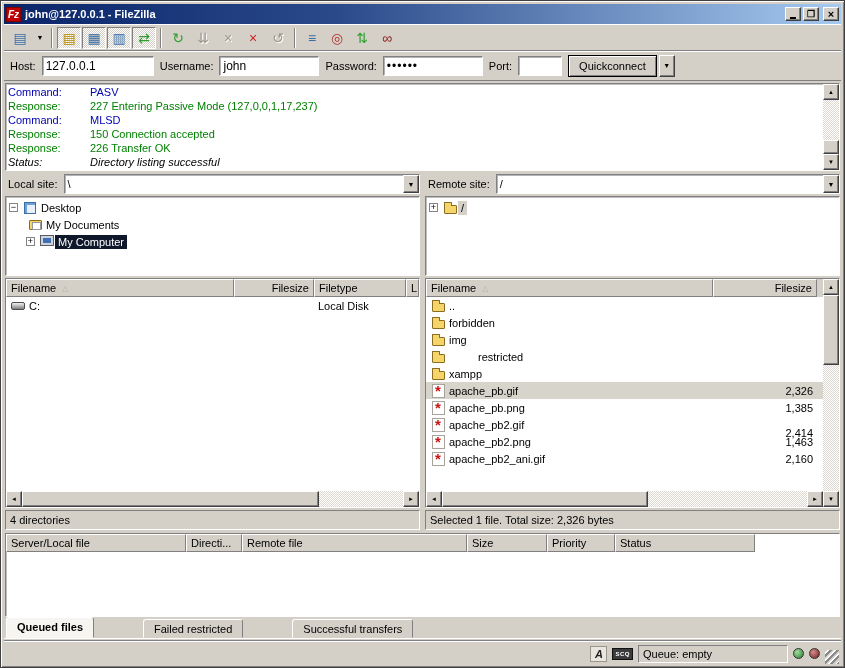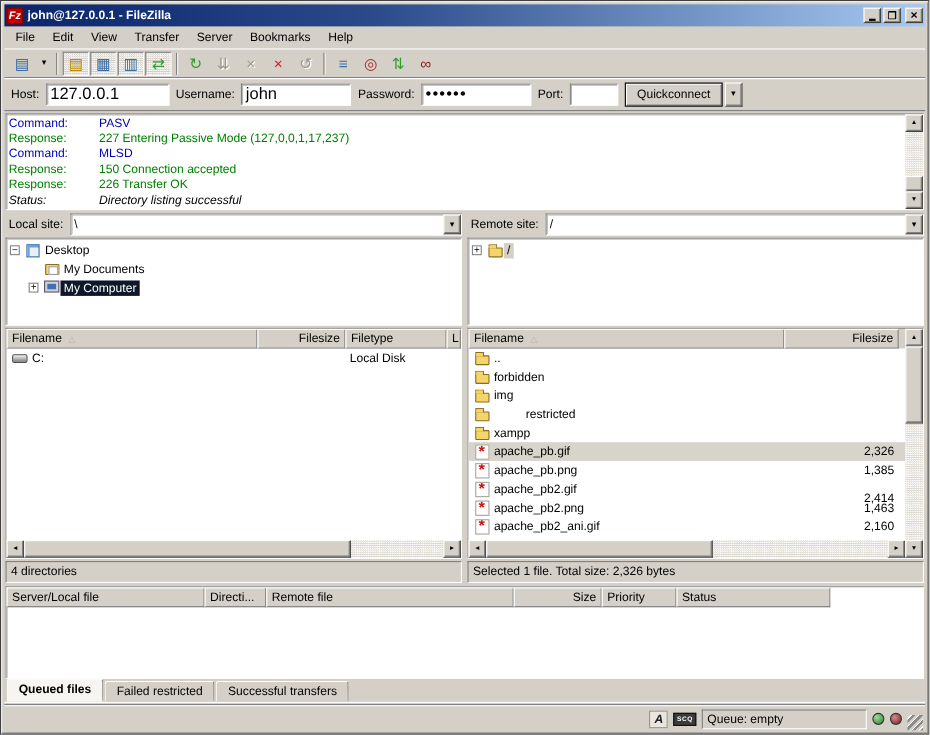--- a/index.html
+++ b/index.html
@@ -58,21 +58,21 @@
   .tb-sep { width:2px; height:20px; margin:0 3px; border-left:1px solid #808080; border-right:1px solid #fff; }
 
   
   .quickbar {
     height:30px; flex:0 0 30px; display:flex; align-items:center; gap:6px; padding:0 6px;
     border-bottom:1px solid #808080; box-shadow: 0 1px 0 #fff inset;
   }
   .qc-input {
     height:20px; border:1px solid; border-color:#808080 #fff #fff #808080;
     box-shadow: inset 1px 1px 0 #40404066; background:#fff; padding:1px 3px;
-    font-family:"Liberation Sans",sans-serif; font-size:15px; outline:none;
+    font-family:"Liberation Sans",sans-serif; font-size:12px; outline:none;
   }
   .qc-host { width:112px; } .qc-user { width:100px; } .qc-pass { width:100px; letter-spacing:1px; } .qc-port { width:44px; }
   .qc-btn-group { display:flex; }
   .qc-button {
     height:22px; padding:0 10px; background:#d4d0c8; font-family:"Liberation Sans",sans-serif; font-size:11px;
     border:1px solid #000; box-shadow: inset 1px 1px 0 #fff, inset -1px -1px 0 #808080;
     cursor:default;
   }
   .qc-drop {
     width:16px; height:22px; margin-left:2px; background:#d4d0c8;
@@ -161,21 +161,21 @@
 
   .pane-status { height:20px; flex:0 0 20px; margin-top:2px; display:flex; align-items:center; padding:0 4px;
     border:1px solid; border-color:#808080 #fff #fff #808080; background:#d4d0c8; white-space:nowrap; overflow:hidden; }
 
   
   .queue-box { flex:0 0 84px; margin:3px 1px 0 1px; display:flex; 
     border:1px solid; border-color:#808080 #fff #fff #808080; background:#fff; box-shadow: inset 1px 1px 0 #40404055; }
   .queue-body { flex:1; background:#fff; }
 
   
-  .tabsbar { flex:0 0 22px; display:flex; align-items:flex-end; padding-left:2px; border-bottom:1px solid #fff; }
+  .tabsbar { flex:0 0 22px; display:flex; align-items:flex-end; padding-left:2px; border-bottom:1px solid #fff;gap:48px; }
   .tab { padding:3px 10px 4px 10px; background:#d4d0c8; border:1px solid; border-color:#fff #808080 #d4d0c8 #fff;
     border-radius:3px 3px 0 0; margin-right:1px; position:relative; height:19px; }
   .tab.active { background:#f7f5f1; font-weight:bold; height:21px; z-index:2; border-bottom-color:#f7f5f1; }
 
   
   .statusbar { flex:0 0 24px; display:flex; align-items:center; justify-content:flex-end; gap:5px;
     padding:2px 2px 0 4px; border-top:1px solid #808080; box-shadow: 0 1px 0 #fff inset; margin-top:1px; }
   .sb-ind { width:17px; height:16px; background:#e9e6df; border:1px solid #9a968c; display:flex; align-items:center; justify-content:center; }
   .dt-glyph { font-weight:bold; font-size:11px; font-style:italic; color:#222; }
   .scq-badge { background:#3a3a3a; color:#fff; font-size:6px; font-weight:bold; padding:2px 2px; letter-spacing:0.5px; border:1px solid #111; }
@@ -197,29 +197,20 @@
     <span class="title-text">john@127.0.0.1 - FileZilla</span>
     <span class="win-btns">
       <span class="win-btn">
           <span class="min-glyph"></span>
         </span>
       <span class="win-btn">❐</span>
       <span class="win-btn close">×</span>
     </span>
   </div>
 
-  <div class="menubar">
-      <span class="menu-item">File</span>
-      <span class="menu-item">Edit</span>
-      <span class="menu-item">View</span>
-      <span class="menu-item">Transfer</span>
-      <span class="menu-item">Server</span>
-      <span class="menu-item">Bookmarks</span>
-      <span class="menu-item">Help</span>
-    </div>
 
   <div class="toolbar">
       <div class="tb-btn">
         <span class="tb-glyph" style="color: rgb(58, 110, 165);">▤</span>
       </div>
       <div class="tb-btn small">
         <span class="tb-glyph" style="color: rgb(0, 0, 0); font-size: 7px;">▼</span>
       </div>
       <div class="tb-sep"></div>
       <div class="tb-btn pressed">
@@ -333,21 +324,21 @@
         </span>
       </div>
       <div class="tree-box" id="local-tree">
           <div class="tree-row" style="padding-left: 3px;">
             <span class="expander">−</span>
             <span class="ic">
               <span class="ic-desktop-shape"></span>
             </span>
             <span class="tree-label">Desktop</span>
           </div>
-          <div class="tree-row" style="padding-left: 20px;">
+          <div class="tree-row" style="padding-left: 8px;">
             <span class="exp-space"></span>
             <span class="ic">
               <span class="ic-docs-shape"></span>
             </span>
             <span class="tree-label">My Documents</span>
           </div>
           <div class="tree-row" style="padding-left: 20px;">
             <span class="expander">+</span>
             <span class="ic">
               <span class="ic-computer-shape"></span>
@@ -554,21 +545,21 @@
     <div class="list-head" id="queue-head">
         <div class="col-h" style="width: 180px; flex: 0 0 180px;">
           <span>Server/Local file</span>
         </div>
         <div class="col-h" style="width: 56px; flex: 0 0 56px;">
           <span>Directi...</span>
         </div>
         <div class="col-h" style="width: 225px; flex: 0 0 225px;">
           <span>Remote file</span>
         </div>
-        <div class="col-h" style="width: 80px; flex: 0 0 80px; justify-content: flex-end;">
+        <div class="col-h" style="width: 80px; flex: 0 0 80px;">
           <span>Size</span>
         </div>
         <div class="col-h" style="width: 68px; flex: 0 0 68px;">
           <span>Priority</span>
         </div>
         <div class="col-h" style="width: 140px; flex: 0 0 140px;">
           <span>Status</span>
         </div>
       </div>
     <div class="queue-body"></div>

